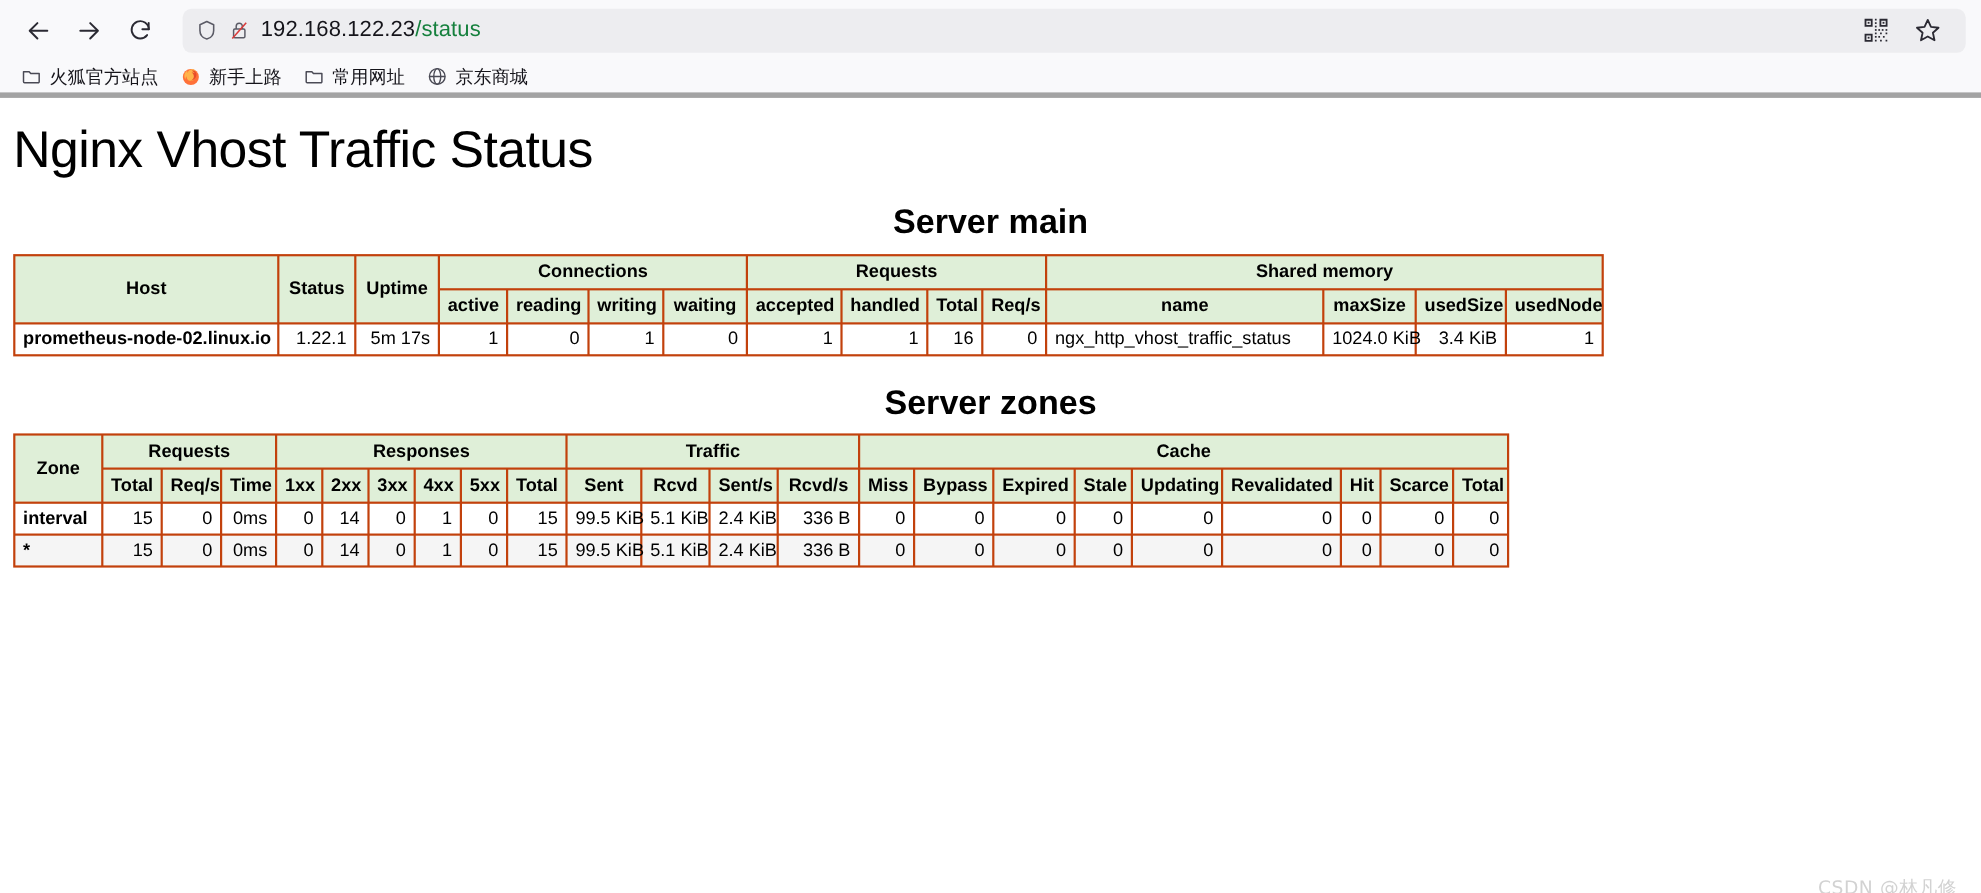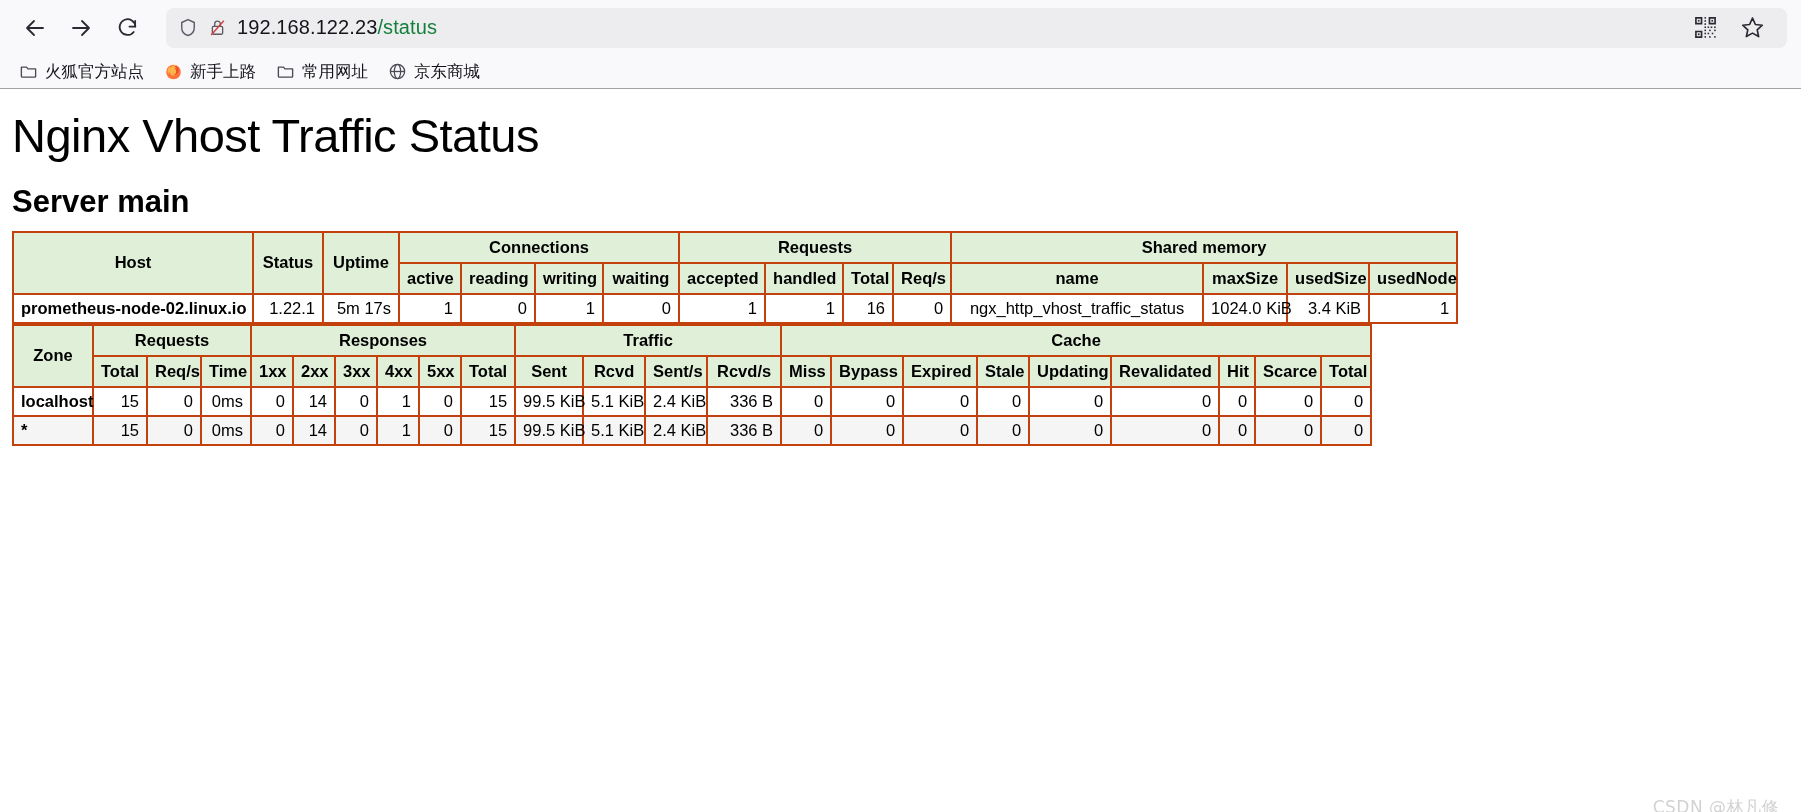--- a/index.html
+++ b/index.html
@@ -57,21 +57,21 @@
     padding-right:10px;
   }
 
   
   #bookmarks-bar {
     height:34px;
     display:flex;
     align-items:center;
     padding:0 10px;
     gap:2px;
-    border-bottom:1px solid #a3a3a3;
+    border-bottom:5px solid #a3a3a3;
     background:#f9f9fb;
   }
   .bookmark {
     display:flex;
     align-items:center;
     gap:7px;
     padding:4px 9px;
     border-radius:5px;
     font-size:16.5px;
     color:#15141a;
@@ -93,20 +93,21 @@
     line-height:1.05;
     letter-spacing:-0.5px;
     color:#000;
   }
   h2.section-title {
     font-size:31px;
     font-weight:bold;
     margin:26px 0 12px 0;
     line-height:1.05;
     color:#000;
+    text-align:center;
   }
 
   table.vts {
     border-collapse:separate;
     border-spacing:2px;
     font-size:16.5px;
     color:#000;
     background:#c2410c;
   }
   table.vts th {
@@ -118,21 +119,21 @@
     vertical-align:middle;
   }
   table.vts td {
     padding:4px 7px;
     white-space:nowrap;
     text-align:right;
     background:#ffffff;
   }
   table.vts tbody tr:nth-child(even) td { background:#f5f5f5; }
   table.vts td.label { text-align:left; font-weight:bold; }
-  table.vts td.name-cell { text-align:center; }
+  table.vts td.name-cell { text-align:left; }
 
   #server-main-table { width:1418px; table-layout:fixed; }
   #server-zones-table { width:1338px; table-layout:fixed; }
 
   
   #update-row {
     margin-top:34px;
     display:flex;
     align-items:center;
     gap:9px;
@@ -353,20 +354,21 @@
         <td>16</td>
         <td>0</td>
         <td class="name-cell">ngx_http_vhost_traffic_status</td>
         <td>1024.0 KiB</td>
         <td>3.4 KiB</td>
         <td>1</td>
       </tr>
     </tbody>
   </table>
 
+  <h2 class="section-title">Server zones</h2>
 
   <table class="vts" id="server-zones-table">
     <colgroup>
       <col style="width:78px">
       <col style="width:52px">
         <col style="width:52px">
         <col style="width:48px">
       <col style="width:40px">
         <col style="width:40px">
         <col style="width:40px">
@@ -415,21 +417,21 @@
         <th>Stale</th>
         <th>Updating</th>
         <th>Revalidated</th>
         <th>Hit</th>
         <th>Scarce</th>
         <th>Total</th>
       </tr>
     </thead>
     <tbody>
       <tr>
-        <td class="label">localhost</td>
+        <td class="label">interval</td>
         <td>15</td>
         <td>0</td>
         <td>0ms</td>
         <td>0</td>
         <td>14</td>
         <td>0</td>
         <td>1</td>
         <td>0</td>
         <td>15</td>
         <td>99.5 KiB</td>

